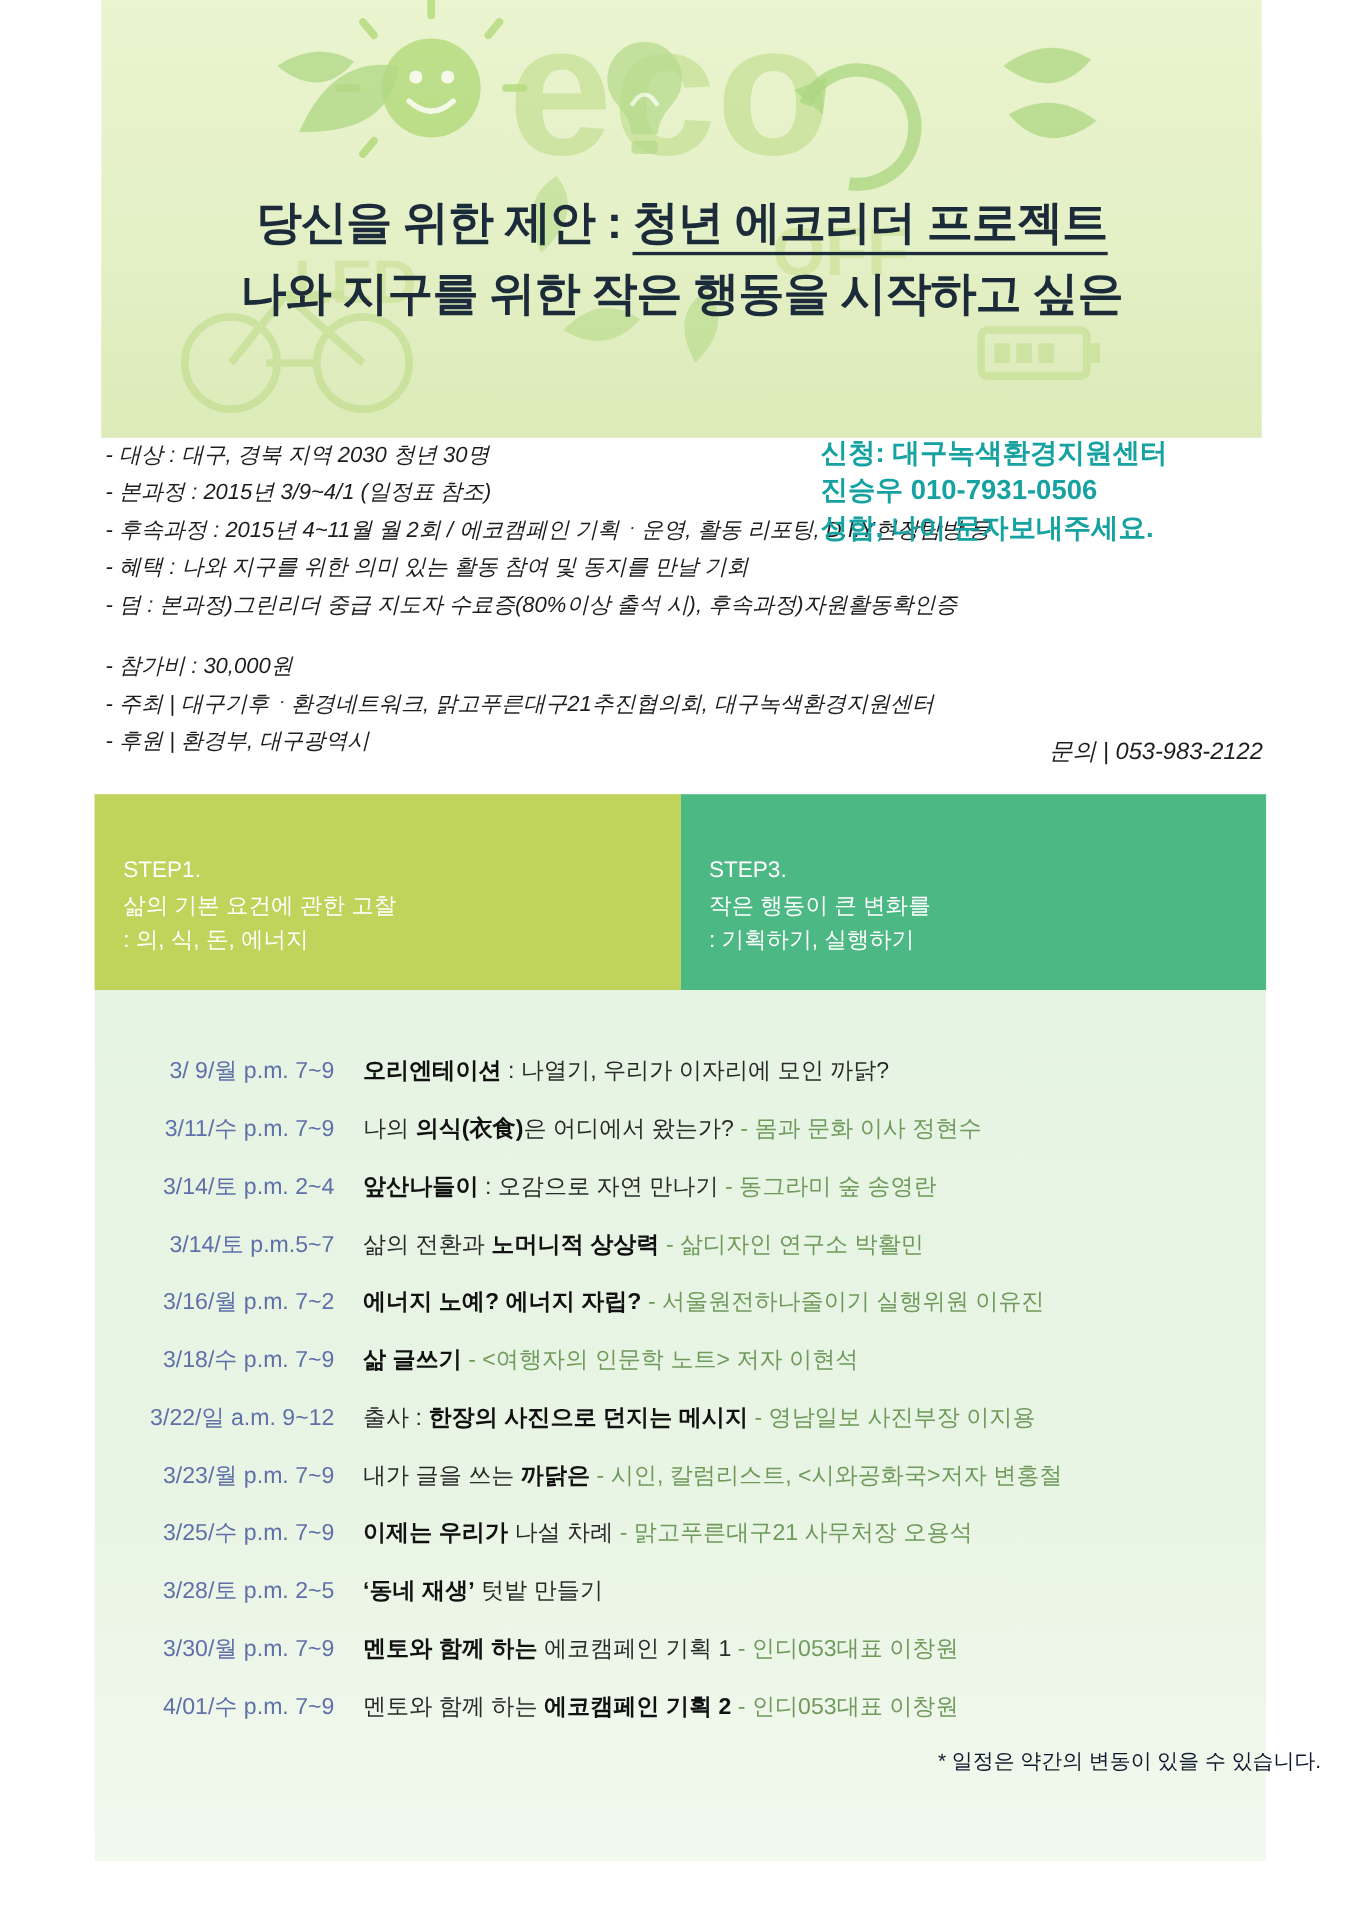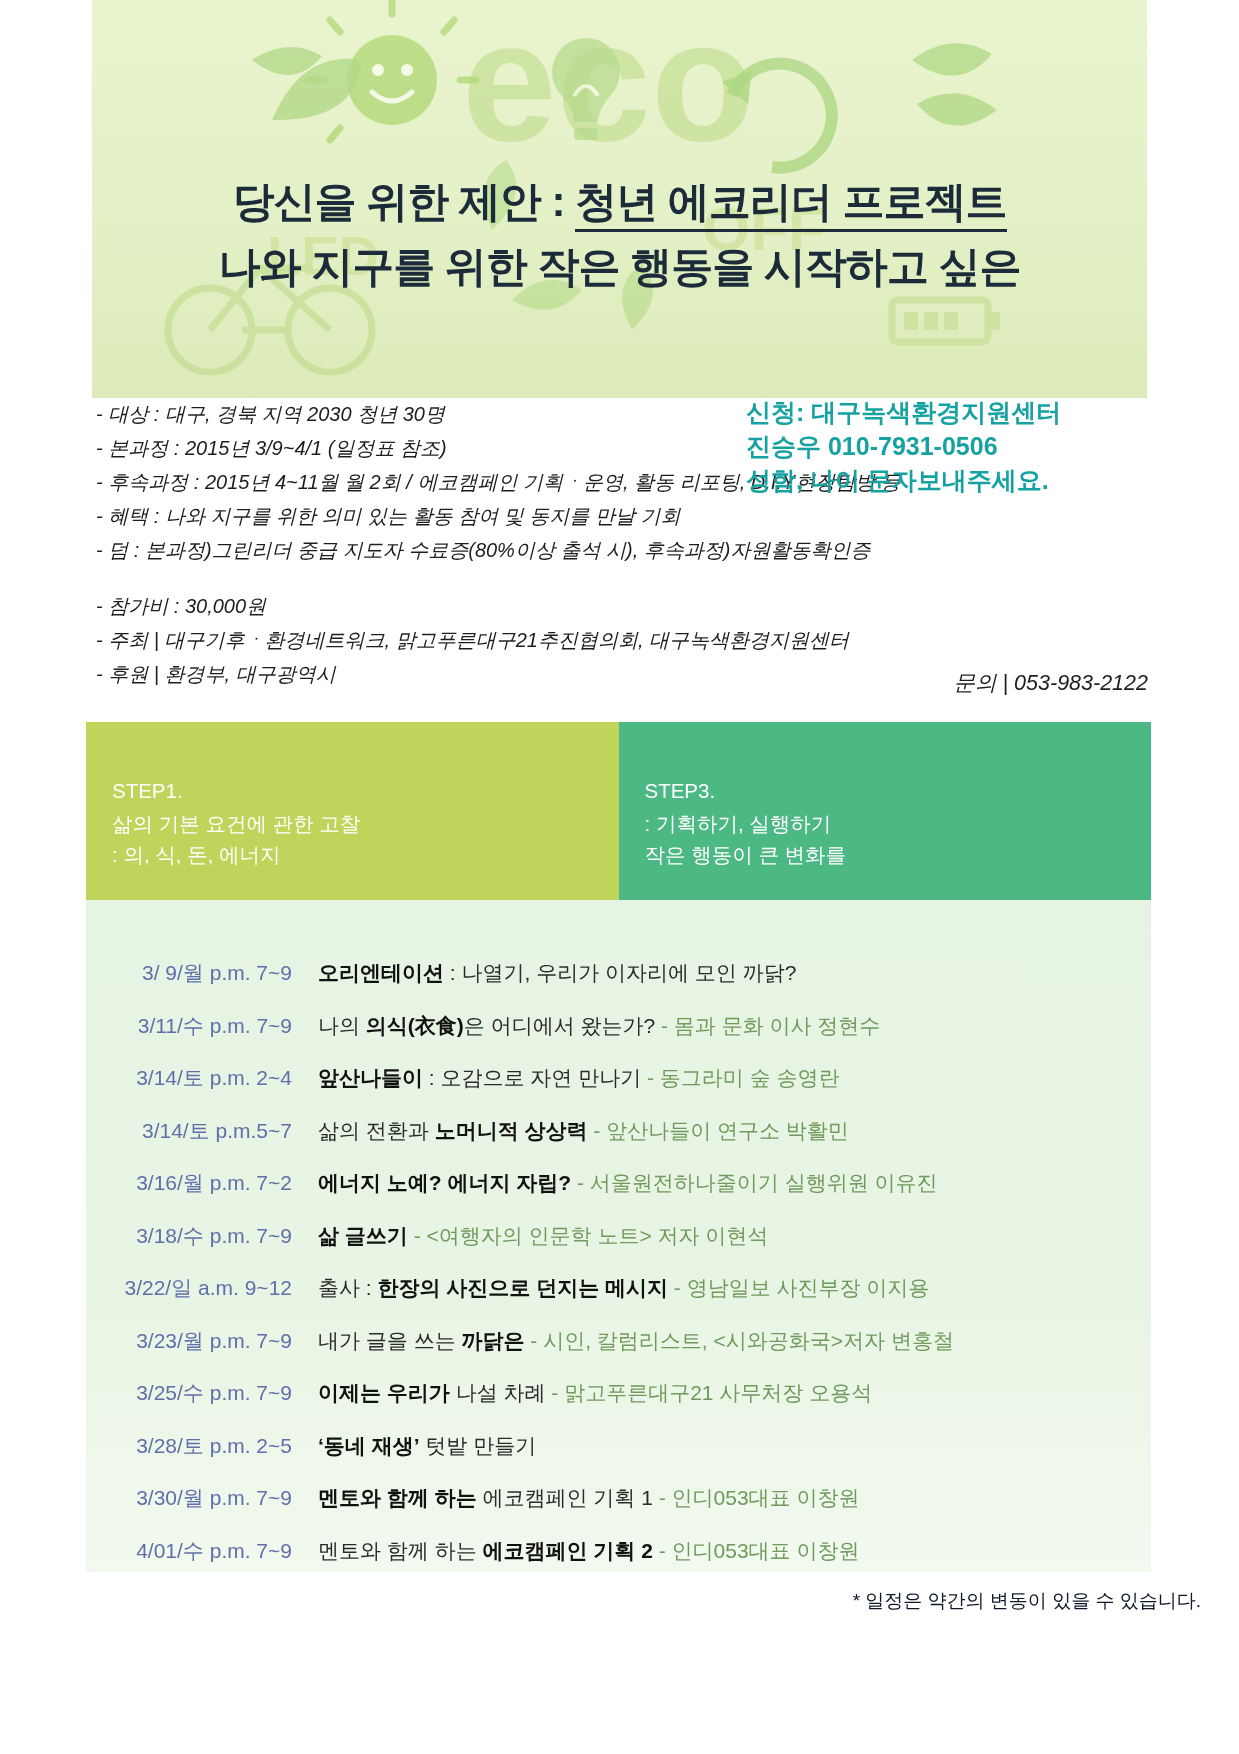--- a/index.html
+++ b/index.html
@@ -60,23 +60,23 @@
     flex:1;padding:54px 0 0 26px;box-sizing:border-box;color:#ffffff;
     font-size:20.5px;line-height:1.5;
   }
   .step .t{margin-bottom:2px;}
   .step1{background:#c0d35a;}
   .step2{background:#84c254;}
   .step3{background:#4cb883;}
 
   
   .sched{
-    position:absolute;left:86px;top:900px;width:1065px;height:672px;
+    position:absolute;left:86px;top:900px;width:1065px;height:792px;
     background:linear-gradient(180deg,#e6f4e3 0%,#e9f5e4 60%,#f2f9ef 100%);
-    padding:26px 0 0 0;box-sizing:border-box;
+    padding:26px 0 0 12px;box-sizing:border-box;
   }
   .row{display:flex;align-items:baseline;height:52.5px;}
   .date{
     width:232px;text-align:right;padding-right:26px;box-sizing:border-box;
     color:#5f6faa;font-size:21px;white-space:nowrap;
   }
   .desc{
     font-size:21px;color:#2a2a2a;white-space:nowrap;margin-top:33px;
   }
   .desc b{font-weight:bold;color:#111;}
@@ -187,41 +187,41 @@
 </div>
 
 <div class="steps">
   <div class="step step1">
     <div class="t">STEP1.</div>
     <div>삶의 기본 요건에 관한 고찰</div>
     <div>  : 의, 식, 돈, 에너지</div>
   </div>
   <div class="step step3">
     <div class="t">STEP3.</div>
+    <div>작은 행동이 큰 변화를</div>
     <div> : 기획하기, 실행하기</div>
-    <div>작은 행동이 큰 변화를</div>
   </div>
 </div>
 
 <div class="sched" id="sched">
     <div class="row">
       <div class="date">3/  9/월 p.m. 7~9</div>
       <div class="desc"><b>오리엔테이션</b><span> : 나열기, 우리가 이자리에 모인 까닭?</span></div>
     </div>
     <div class="row">
       <div class="date">3/11/수 p.m. 7~9</div>
       <div class="desc"><span>나의 </span><b>의식(衣食)</b><span>은 어디에서 왔는가?</span><span class="sp"> -  몸과 문화 이사 정현수</span></div>
     </div>
     <div class="row">
       <div class="date">3/14/토 p.m. 2~4</div>
       <div class="desc"><b>앞산나들이</b><span> : 오감으로 자연 만나기</span><span class="sp"> -  동그라미 숲 송영란</span></div>
     </div>
     <div class="row">
       <div class="date">3/14/토 p.m.5~7</div>
-      <div class="desc"><span>삶의 전환과 </span><b>노머니적 상상력</b><span class="sp"> -  앞산나들이 연구소 박활민</span></div>
+      <div class="desc"><span>삶의 전환과 </span><b>노머니적 상상력</b><span class="sp"> -  삶디자인 연구소 박활민</span></div>
     </div>
     <div class="row">
       <div class="date">3/16/월 p.m. 7~2</div>
       <div class="desc"><b>에너지 노예? 에너지 자립?</b><span class="sp"> -  서울원전하나줄이기 실행위원 이유진</span></div>
     </div>
     <div class="row">
       <div class="date">3/18/수 p.m. 7~9</div>
       <div class="desc"><b>삶 글쓰기</b><span class="sp">  -  &lt;여행자의 인문학 노트&gt; 저자 이현석</span></div>
     </div>
     <div class="row">

